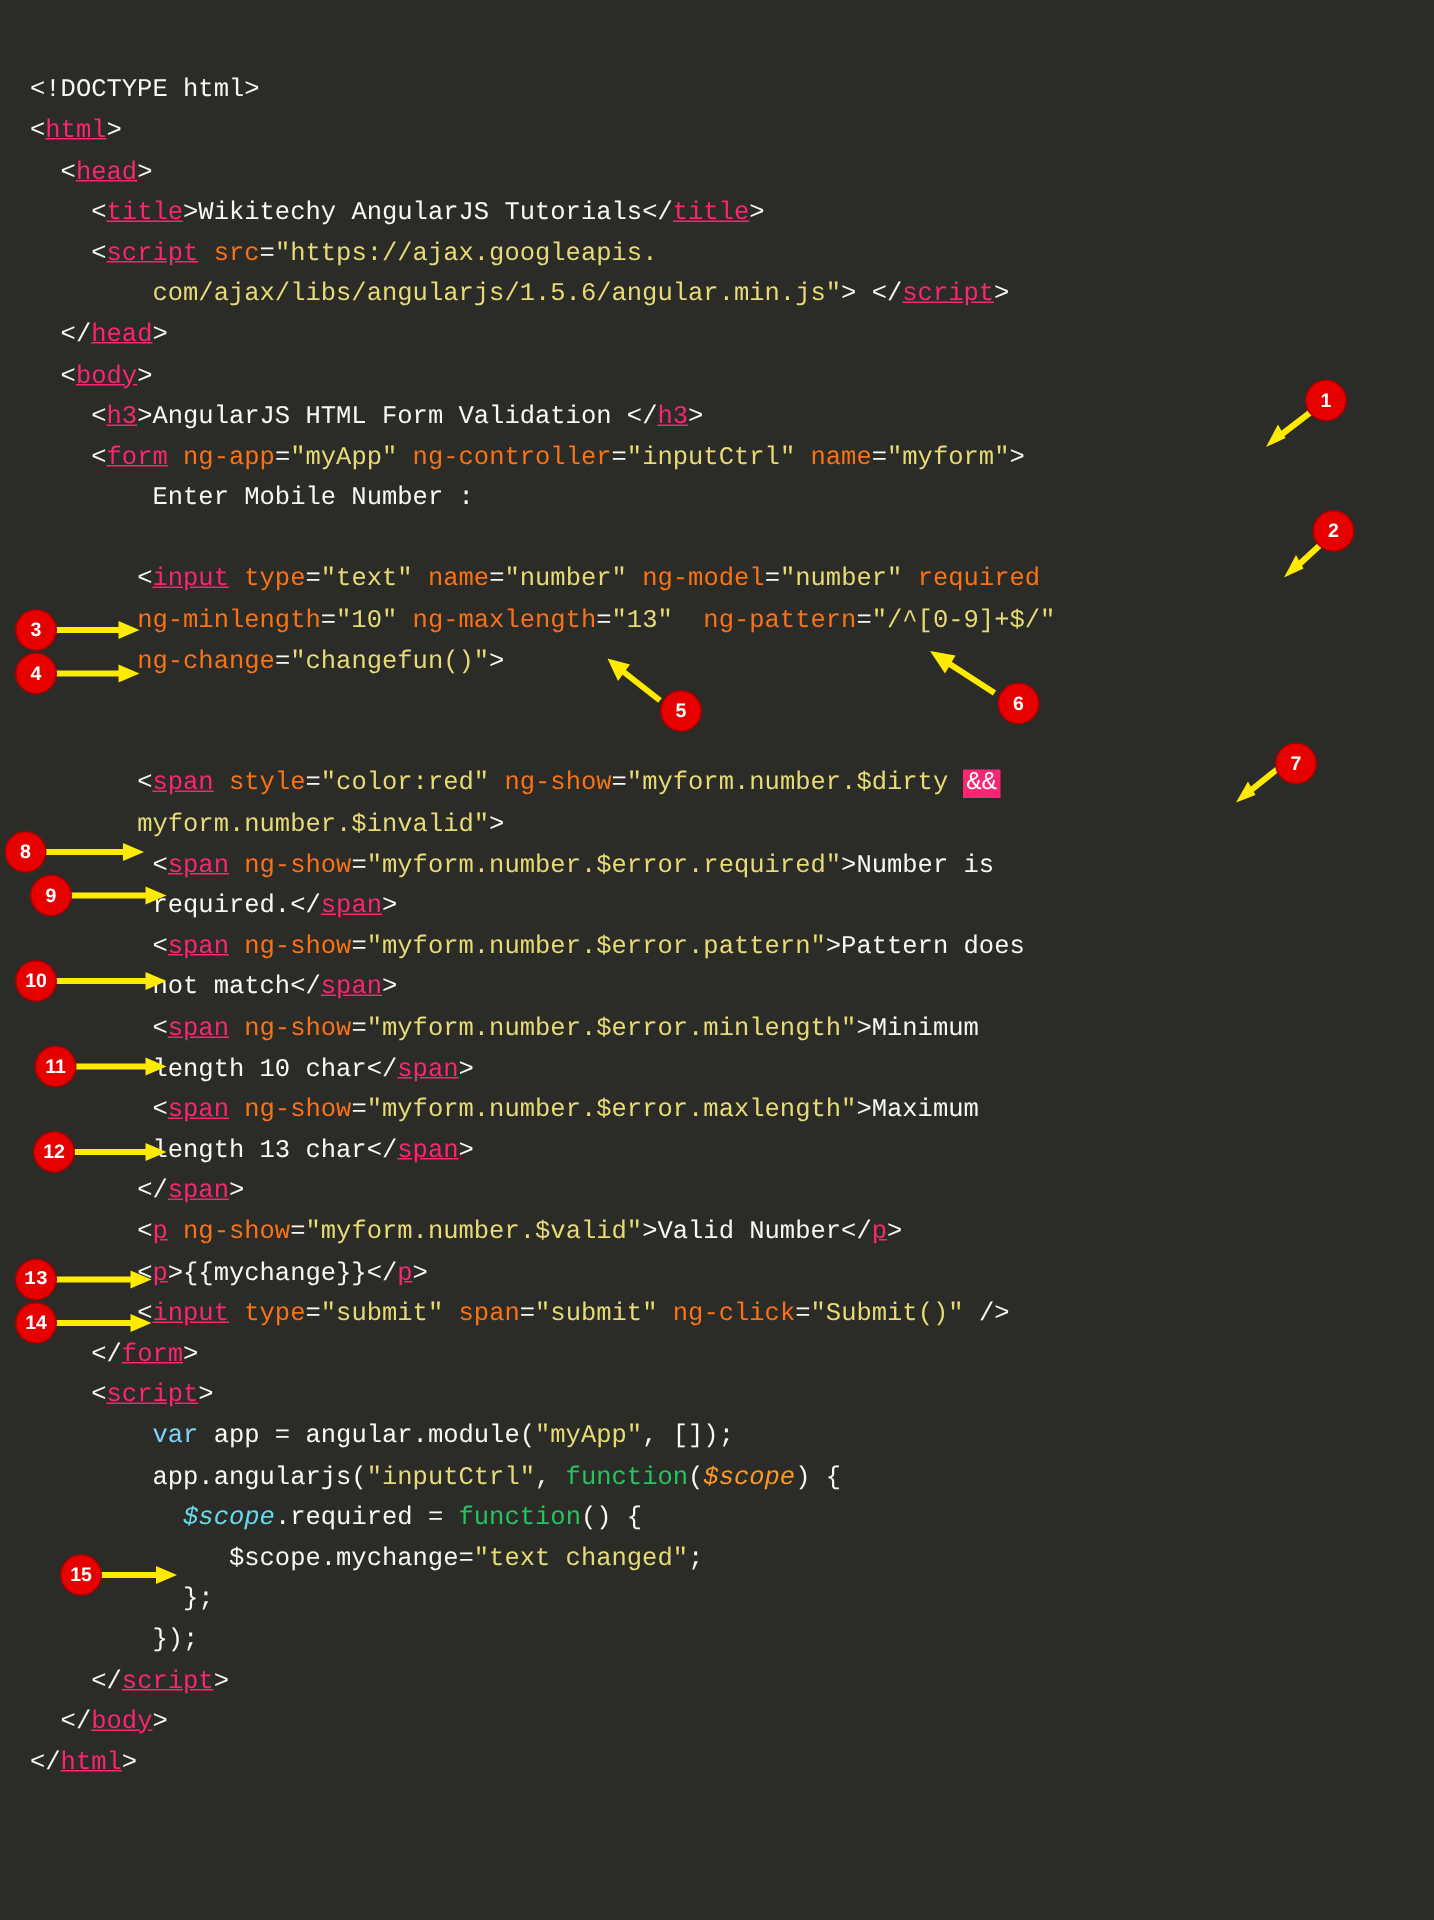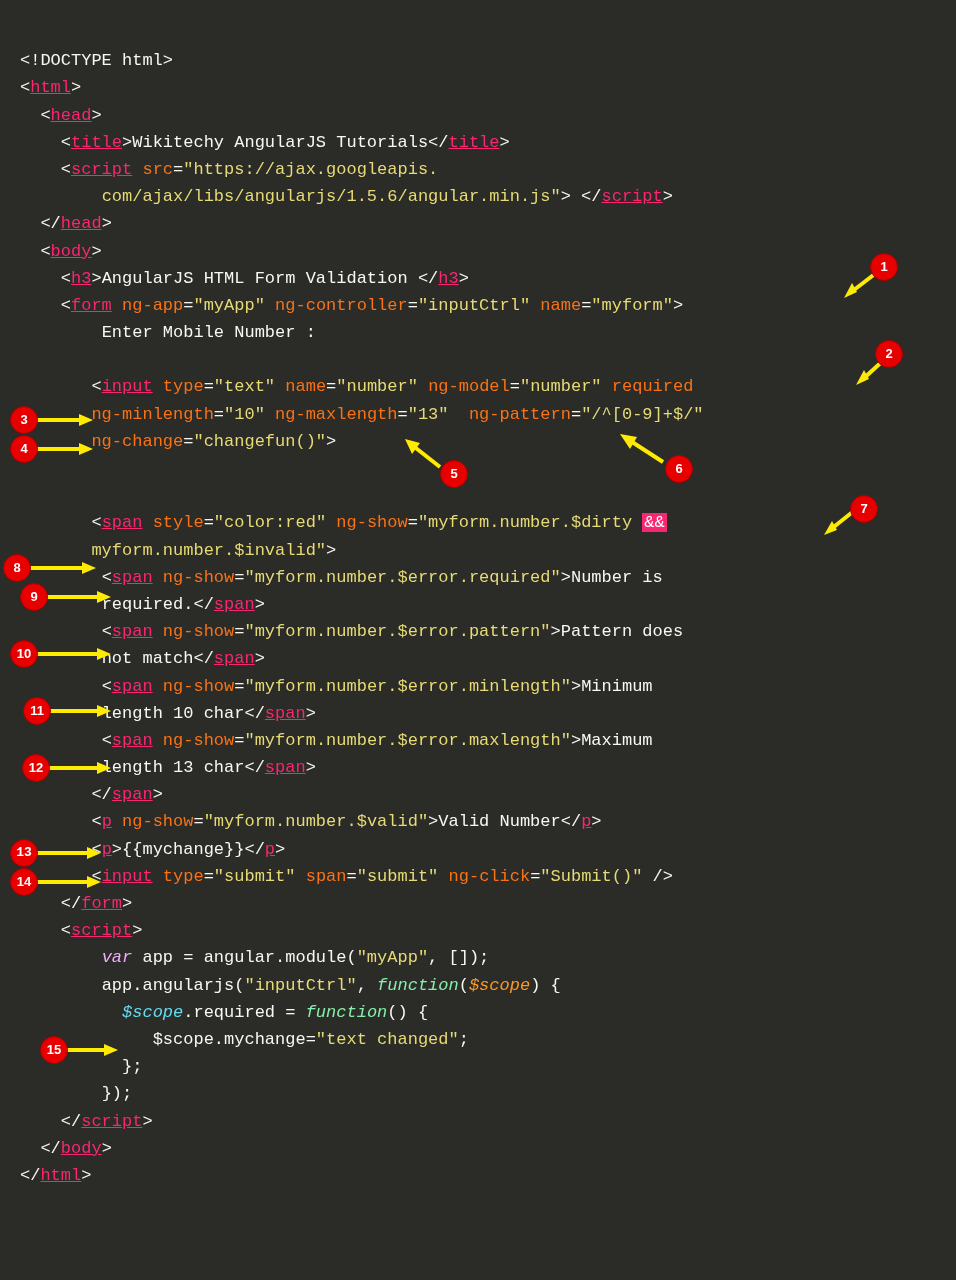--- a/index.html
+++ b/index.html
@@ -15,22 +15,22 @@
     position: relative;
   }
   .code-container {
     position: relative;
     white-space: pre;
   }
   .tag { color: #f92672; text-decoration: underline; }
   .attr { color: #f97316; }
   .str { color: #e6db74; }
   .text { color: #f8f8f2; }
-  .keyword { color: #f0abfc; font-style: italic; }
-  .funcword { color: #86efac; font-style: italic; }
+  .keyword { color: #7dd3fc; }
+  .funcword { color: #22c55e; }
   .param { color: #fd971f; font-style: italic; }
   .scope { color: #66d9ef; font-style: italic; }
   .amp { background-color: #f92672; color: #fff; padding: 0 2px; }
   
   .badge {
     position: absolute;
     width: 26px;
     height: 26px;
     border-radius: 50%;
     background-color: #e60000;

